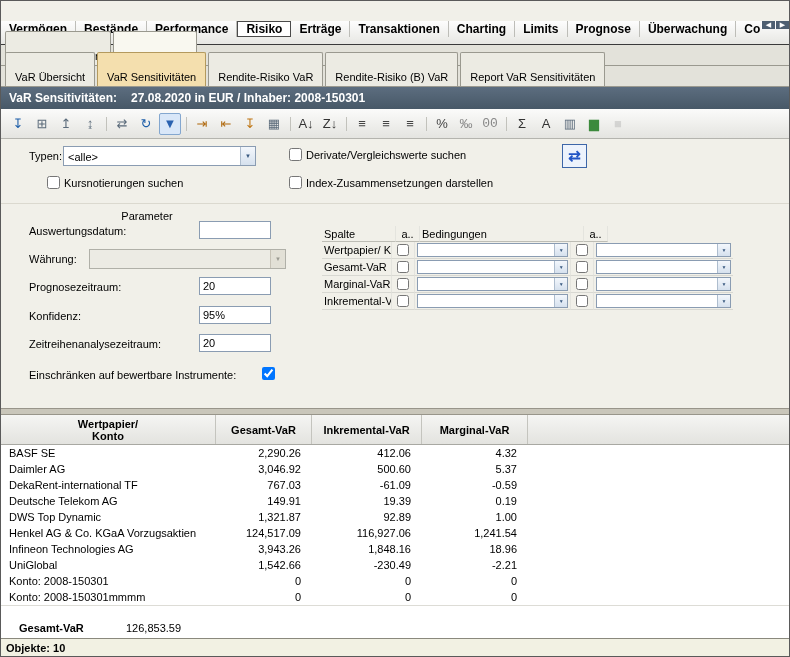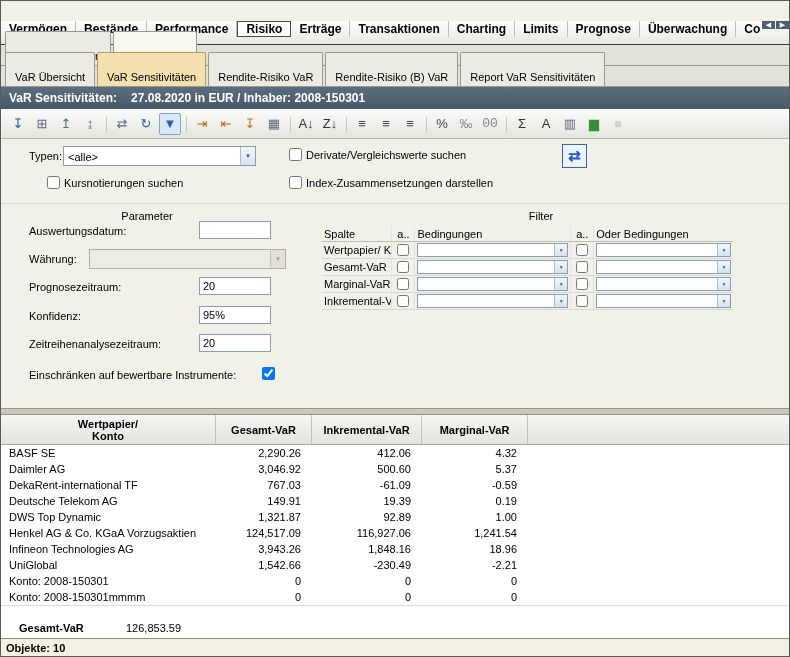--- a/index.html
+++ b/index.html
@@ -245,28 +245,26 @@
       <input class="inp" style="left: 198px; top: 102px; width: 72px;" value="95%">
 
       <span class="lbl" style="left:28px; top:134px;">Zeitreihenanalysezeitraum:</span>
       <input class="inp" style="left: 198px; top: 130px; width: 72px;" value="20">
 
       <span class="lbl" style="left:28px; top:165px;">Einschränken auf bewertbare Instrumente:</span>
       <input type="checkbox" class="param-chk" checked="true" style="">
     </div>
 
     <div class="filter-col">
-      <div class="sec-head">Filter</div>
       <div class="ft">
         <div class="ft-hrow">
           <div class="ftc c-sp">Spalte</div>
           <div class="ftc c-a">a..</div>
           <div class="ftc c-b">Bedingungen</div>
           <div class="ftc c-a">a..</div>
-          <div class="ftc c-o">Oder Bedingungen</div>
         </div>
         <div>
 
             <div class="ft-row">
               <div class="ftc c-sp">Wertpapier/ Konto</div>
               <div class="ftc c-a">
                 <input type="checkbox" style="">
               </div>
               <div class="ftc c-b">
                 <div class="combo sm">

